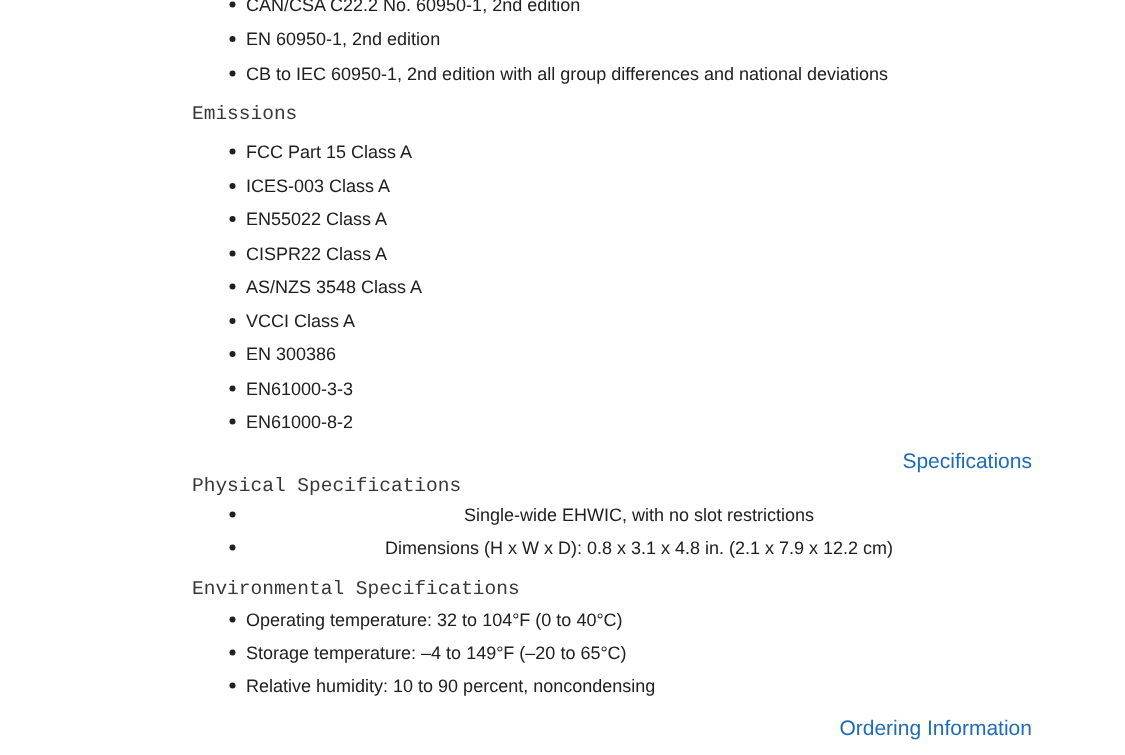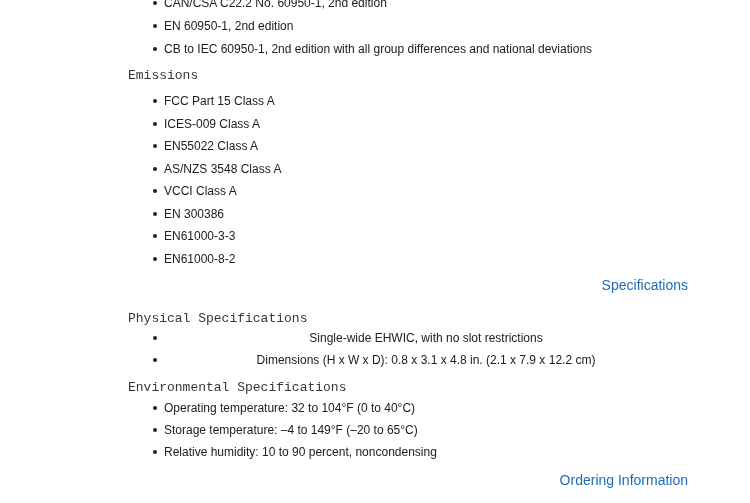--- a/index.html
+++ b/index.html
@@ -62,21 +62,21 @@
     font-weight: 400;
     color: var(--section-heading-blue);
     text-align: right;
   }
   
   #regulatory-list li:not(:last-child) { margin-bottom: 9px; }
   #emissions-heading { margin-top: 12px; }
   #emissions-list { margin-top: 10px; }
   #emissions-list li:not(:last-child) { margin-bottom: 8.5px; }
   #specifications-heading { margin-top: 11px; }
-  #physical-heading { margin-top: 17px; }
+  #physical-heading { }
   #physical-list { margin-top: 4px; text-align: center; }
   #physical-list li:not(:last-child) { margin-bottom: 8px; }
   #environmental-heading { margin-top: 13px; }
   #environmental-list { margin-top: 5px; }
   #environmental-list li:not(:last-child) { margin-bottom: 8px; }
   #ordering-heading { margin-top: 13px; }
 </style>
 </head>
 <body>
 
@@ -105,28 +105,32 @@
 
     <ul class="bullet-list" id="emissions-list">
 
         <li>
           <span class="dot"></span>
           <span>FCC Part 15 Class A</span>
         </li>
 
         <li>
           <span class="dot"></span>
-          <span>ICES-009 Class A</span>
+          <span>ICES-003 Class A</span>
         </li>
 
         <li>
           <span class="dot"></span>
           <span>EN55022 Class A</span>
         </li>
 
+        <li>
+          <span class="dot"></span>
+          <span>CISPR22 Class A</span>
+        </li>
 
         <li>
           <span class="dot"></span>
           <span>AS/NZS 3548 Class A</span>
         </li>
 
         <li>
           <span class="dot"></span>
           <span>VCCI Class A</span>
         </li>

